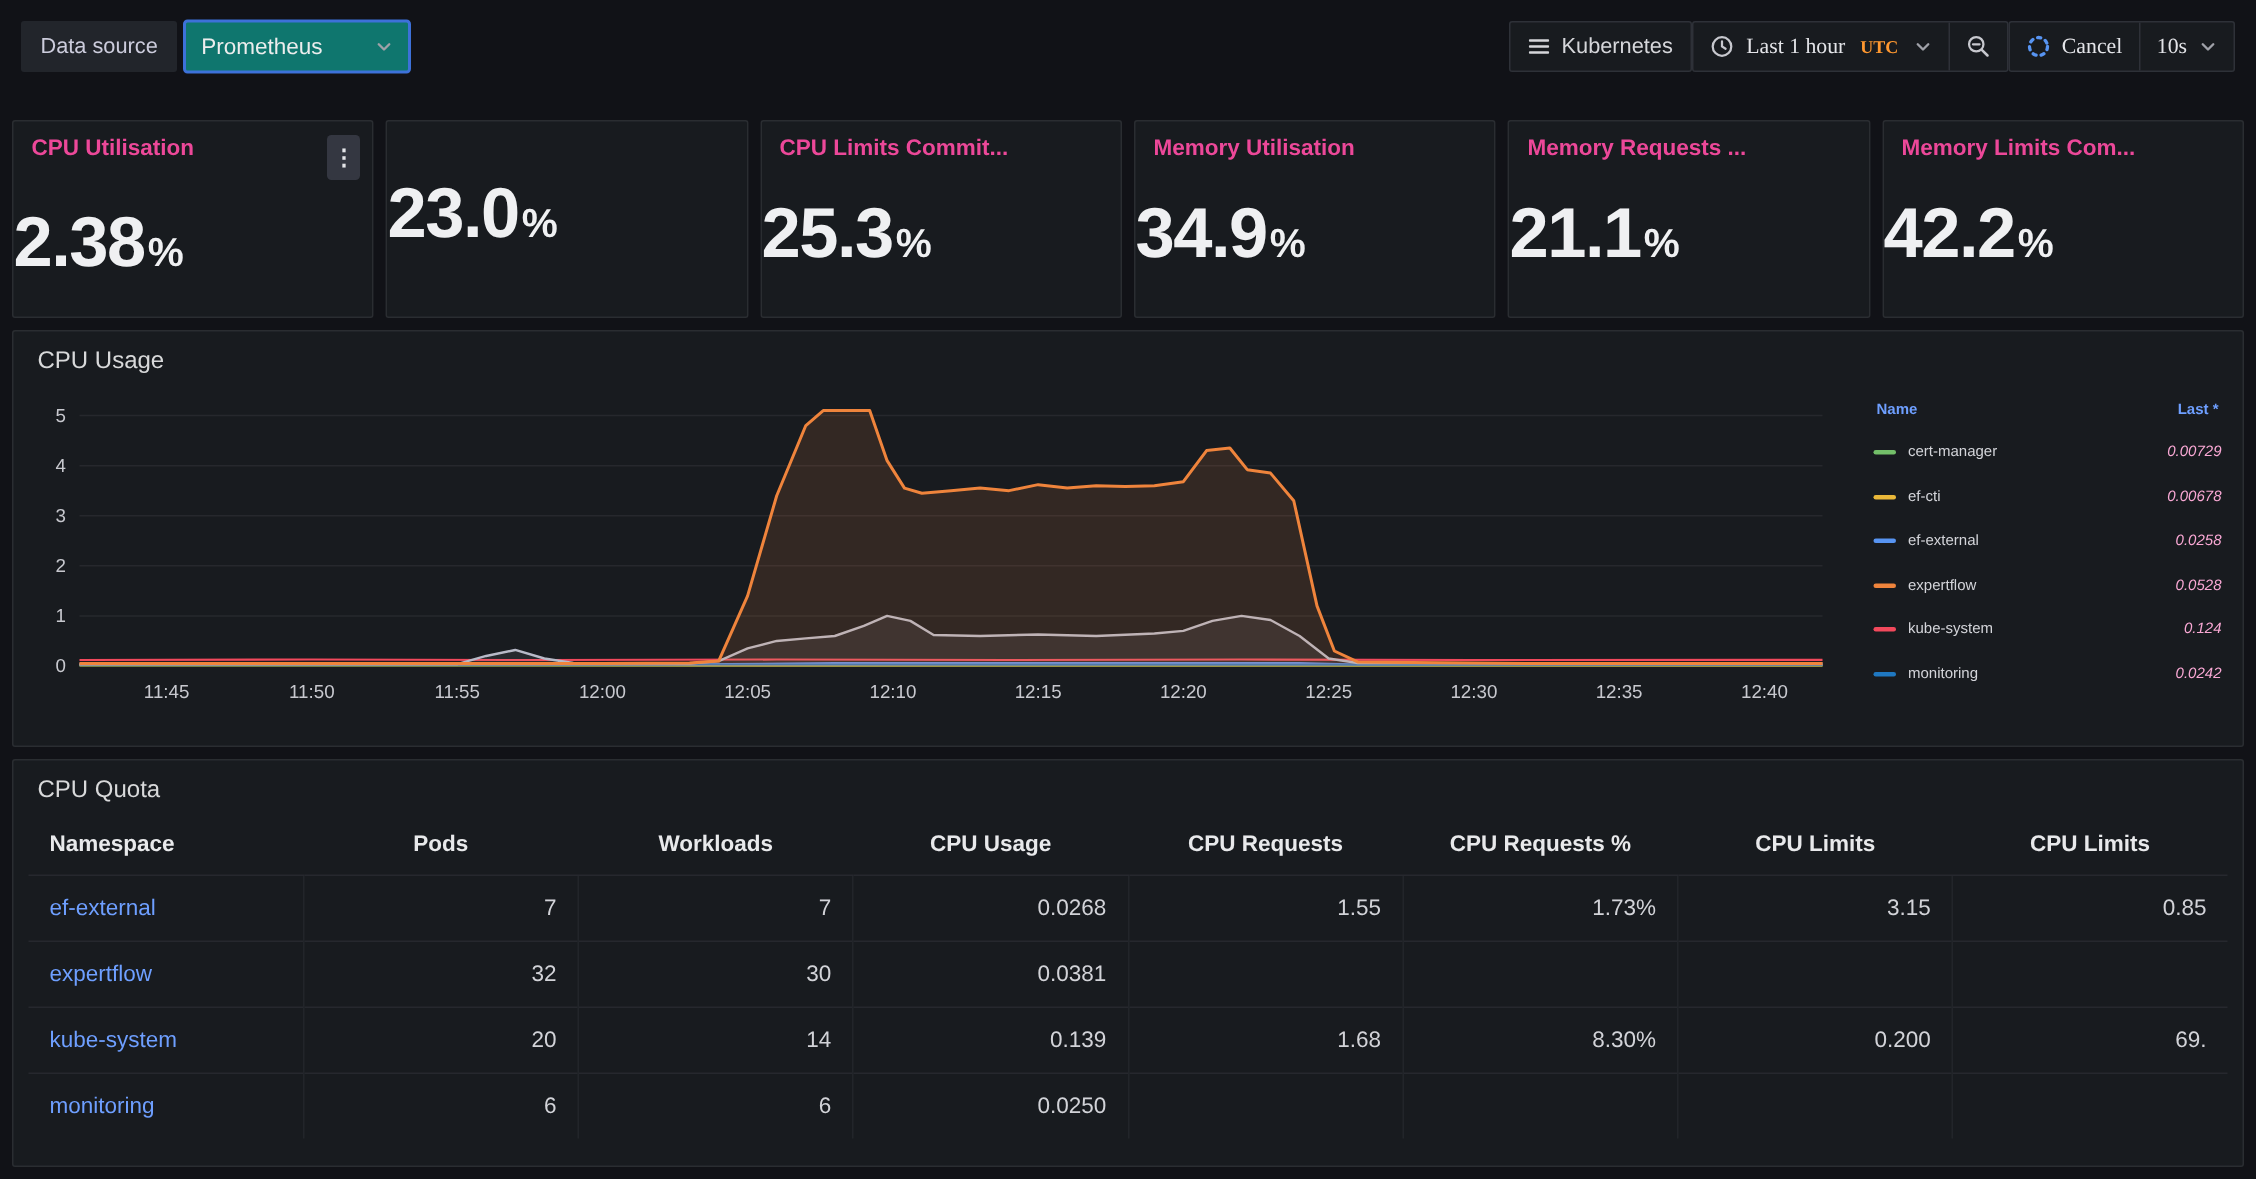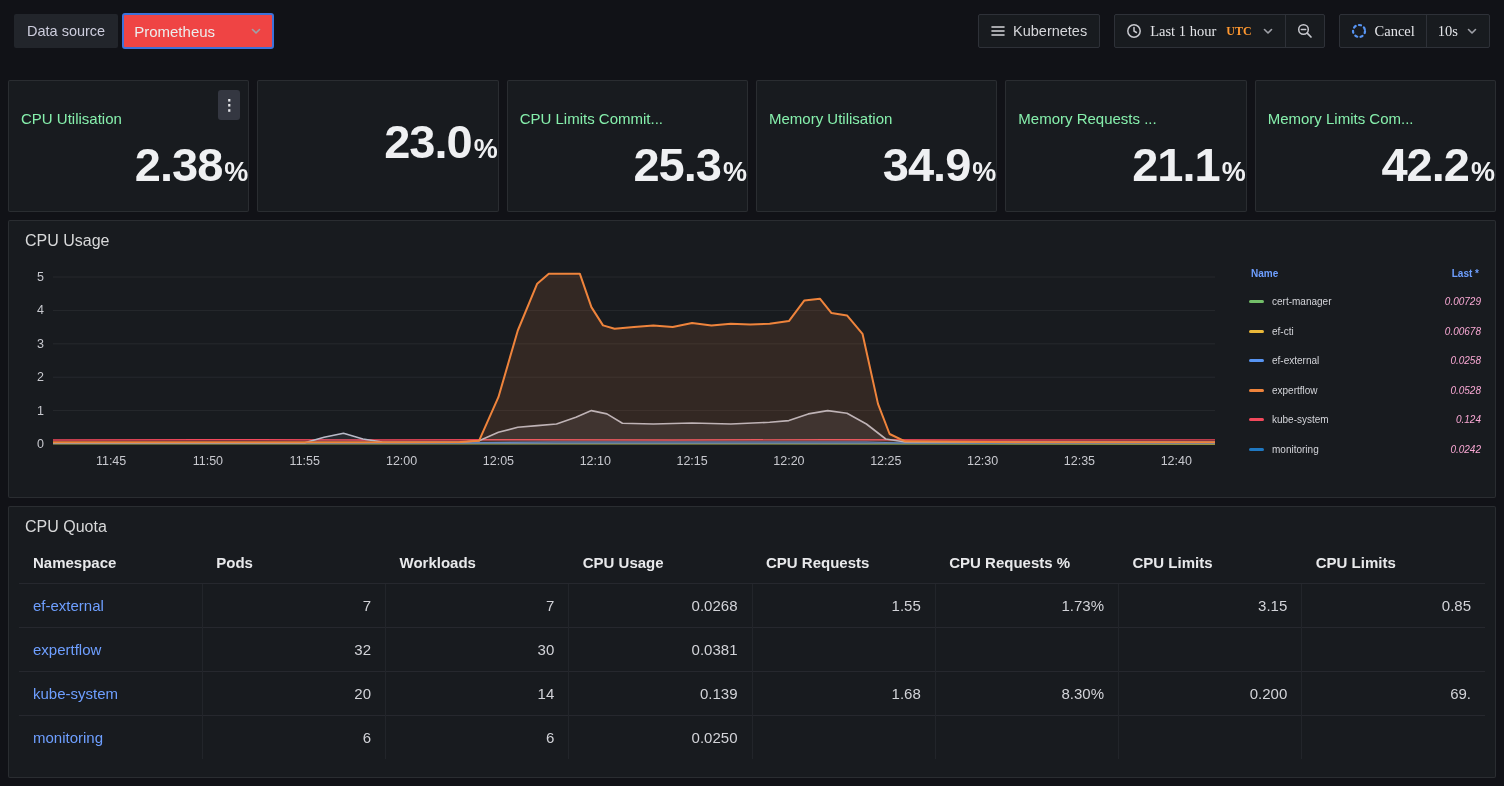--- a/index.html
+++ b/index.html
@@ -9,61 +9,61 @@
     font-family:"Liberation Sans", sans-serif;
     color:#ccccdc;
     -webkit-font-smoothing:antialiased;
   }
   .page { width:1504px; height:737px; padding:8px; }
 
   
   .topbar { height:46px; display:flex; justify-content:space-between; align-items:center; padding:0 6px; margin-bottom:26px; }
   .topbar-left { display:flex; align-items:center; }
   .ds-label { height:34px; padding:0 13px; background:#22252b; display:flex; align-items:center; color:#ccccdc; font-size:14.5px; border-radius:2px; margin-right:4px; }
-  .ds-picker { height:36px; min-width:152px; border:2px solid #3d71d9; border-radius:3px; display:flex; align-items:center; justify-content:space-between; gap:4px; padding:0 10px; color:#eceded; font-size:15px; background:#ef4444; cursor:pointer; }
-  .topbar-right { display:flex; align-items:center; gap:14px; }
+  .ds-picker { height:36px; min-width:152px; border:2px solid #3d71d9; border-radius:3px; display:flex; align-items:center; justify-content:space-between; gap:4px; padding:0 10px; color:#eceded; font-size:15px; background:#0f766e; cursor:pointer; }
+  .topbar-right { display:flex; align-items:center; }
   .tb-btn { display:flex; align-items:center; gap:8px; height:34px; padding:0 12px; background:#181b1f; border:1px solid #2e3138; border-radius:2px; color:#d5d6da; font-size:14.5px; font-weight:500; cursor:pointer; }
   .tb-group { display:flex; align-items:stretch; background:#181b1f; border:1px solid #2e3138; border-radius:2px; height:34px;font-family:Liberation Serif, serif; }
   .tb-group > div { display:flex; align-items:center; gap:8px; padding:0 11px; cursor:pointer; }
   .tb-group > div + div { border-left:1px solid #2e3138; }
   .utc { font-size:12px; color:#ff9830; font-weight:700; margin:0 2px; }
   .icon { display:inline-flex; align-items:center; justify-content:center; color:#c7c8ce; }
   .time-label { color:#e3e4e8; font-weight:500; font-size:14.5px; }
 
   
   .panel { background:#181b1f; border:1px solid rgba(204,204,220,0.10); border-radius:2px; position:relative; }
   .panel-title-row { padding:11px 16px 4px 16px; font-size:16px; color:#d8d9da; font-weight:500; }
 
   
   .stats-row { display:grid; grid-template-columns:repeat(6,1fr); gap:8px; margin-bottom:8px; }
   .stat { height:132px; display:flex; flex-direction:column; }
   .stat-header { display:flex; justify-content:space-between; align-items:flex-start; padding:9px 8px 0 12px; }
-  .stat-title { font-size:15px; color:#86efac; font-weight:400; white-space:nowrap; overflow:hidden;margin-top:20px; }
+  .stat-title { font-size:15px; color:#ec4899; font-weight:700; white-space:nowrap; overflow:hidden; }
   .kebab { width:22px; height:30px; background:#343741; border-radius:3px; display:flex; align-items:center; justify-content:center; color:#e3e4e8; font-size:15px; font-weight:700; cursor:pointer; }
-  .stat-value-wrap { flex:1; display:flex; align-items:center; justify-content:flex-end; padding-bottom:10px; }
+  .stat-value-wrap { flex:1; display:flex; align-items:center; justify-content:flex-start; padding-bottom:10px; }
   .stat-value { font-size:47px; font-weight:700; color:#eff0f2; letter-spacing:-1px; display:flex; align-items:baseline; }
   .stat-suffix { font-size:27px; font-weight:700; margin-left:2px; letter-spacing:0; }
 
   
   .usage-panel { height:278px; margin-bottom:8px; }
   .usage-body { display:flex; padding-left:6px; }
   .tick { fill:#c7c8ce; font-size:12.5px; font-weight:500; }
   .legend { width:252px; margin-left:auto; padding:14px 14px 0 6px; font-size:10px; }
   .legend-header { display:flex; justify-content:space-between; color:#6e9fff; font-weight:700; margin-bottom:8px; padding:0 2px; }
   .legend-header span { cursor:pointer; }
   .legend-row { display:flex; align-items:center; height:29.5px; }
   .swatch { width:15px; height:3px; border-radius:2px; margin-right:8px; flex:none; }
   .legend-name { color:#d3d4d9; flex:1; cursor:pointer; }
   .legend-last { color:#f9a8d4;font-style:italic; }
 
   
   .quota-panel { height:272px; overflow:hidden; }
   .quota-table-wrap { padding:2px 10px 0 10px; }
   table.quota { width:100%; border-collapse:collapse; table-layout:fixed; font-size:15px; }
-  table.quota th { text-align:left; font-weight:700; color:#e8e9eb; padding:12px 14px; white-space:nowrap; overflow:hidden; cursor:pointer; }
+  table.quota th { text-align:center; font-weight:700; color:#e8e9eb; padding:12px 14px; white-space:nowrap; overflow:hidden; cursor:pointer; }
   table.quota th:first-child { text-align:left; width:12.5%; }
   table.quota td { text-align:right; color:#d2d3d8; padding:13px 14px; border-top:1px solid #26282e; border-left:1px solid rgba(204,204,220,0.06); white-space:nowrap; overflow:hidden; }
   table.quota td:first-child { text-align:left; border-left:none; }
   table.quota a { color:#6e9fff; text-decoration:none; font-weight:500; cursor:pointer; }
 </style>
 </head>
 <body>
 
 <div class="page">
 

